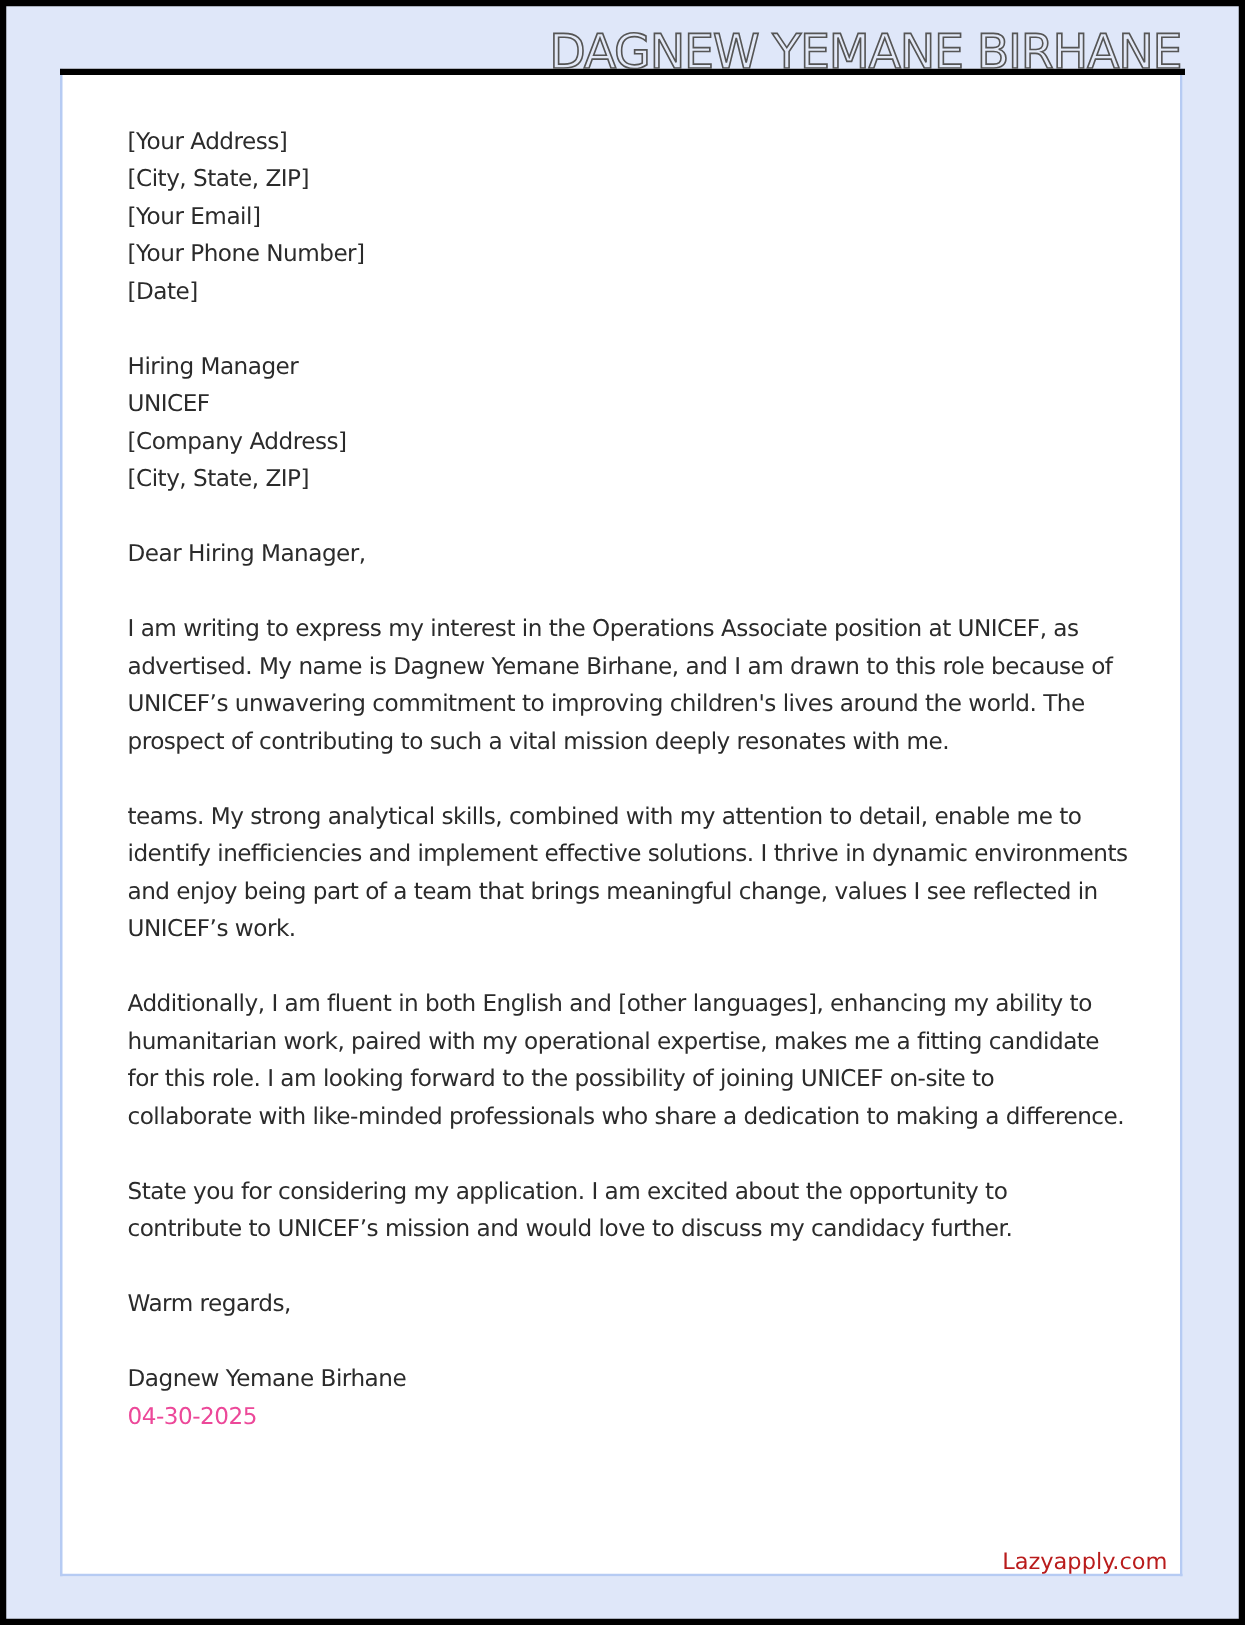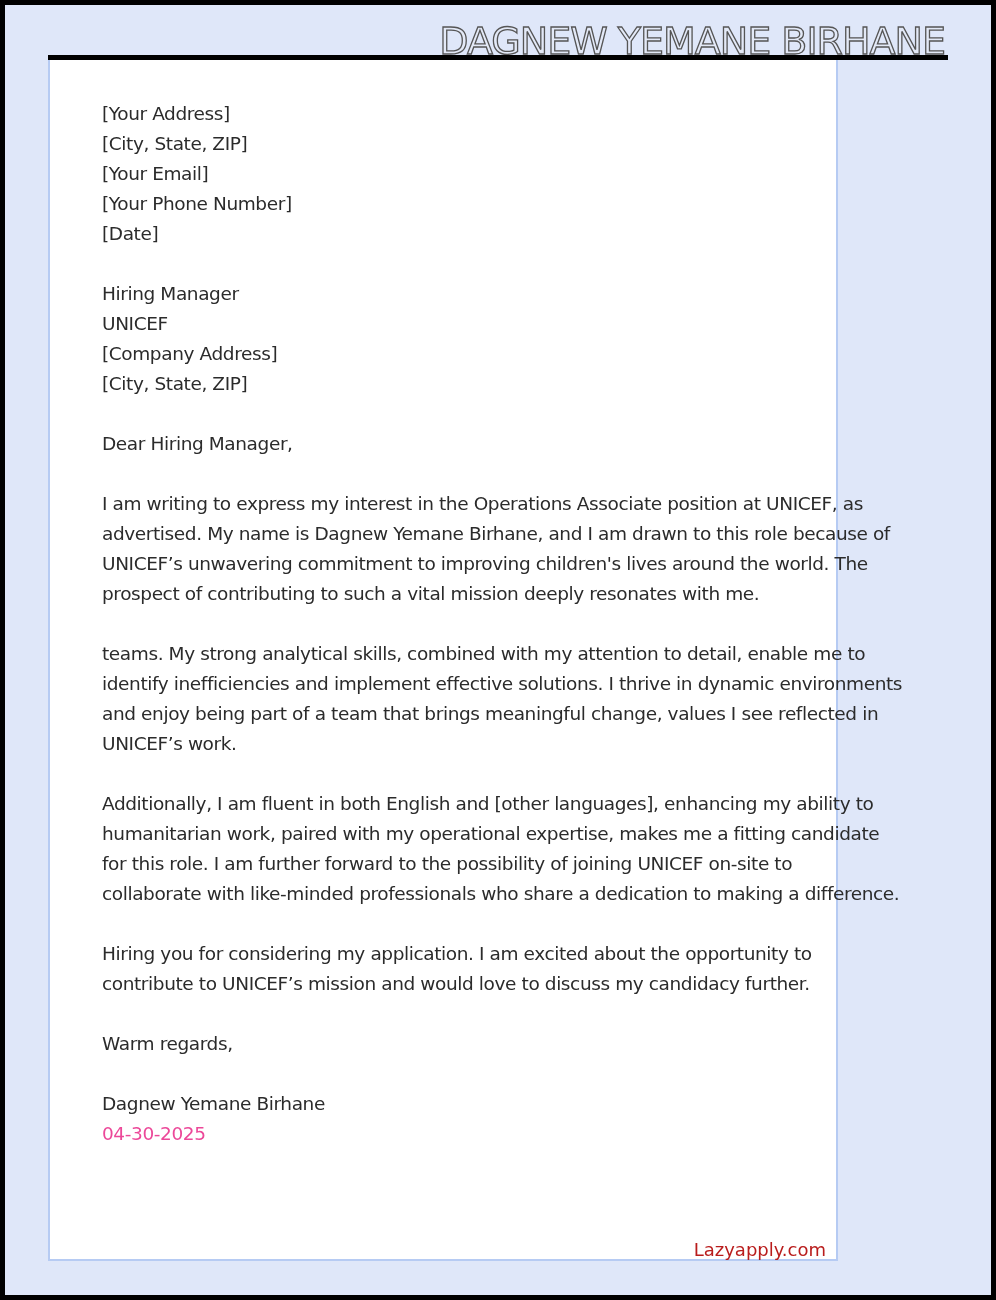--- a/index.html
+++ b/index.html
@@ -14,21 +14,21 @@
     .header-title {
       position: absolute; right: 46px; top: 12px;
       font-family: "DejaVu Sans", sans-serif;
       font-size: 38px; letter-spacing: -1px;
       color: #e3e9f7;
       -webkit-text-stroke: 1.3px #555;
       line-height: 48px; white-space: nowrap;
     }
     .card {
       position: absolute; left: 43px; top: 50px;
-      width: 790px; height: 1206px;
+      width: 898px; height: 1206px;
       background: #fff;
       border-left: 2px solid #b6cbf3;
       border-right: 2px solid #b6cbf3;
       border-bottom: 2px solid #b6cbf3;
       box-sizing: border-box;
     }
     .top-bar {
       position: absolute; left: 43px; top: 50px;
       width: 900px; height: 5px; background: #000;
     }
@@ -80,26 +80,26 @@
     <div class="para">
       <span class="line">teams. My strong analytical skills, combined with my attention to detail, enable me to</span>
       <span class="line">identify inefficiencies and implement effective solutions. I thrive in dynamic environments</span>
       <span class="line">and enjoy being part of a team that brings meaningful change, values I see reflected in</span>
       <span class="line">UNICEF’s work.</span>
     </div>
 
     <div class="para">
       <span class="line">Additionally, I am fluent in both English and [other languages], enhancing my ability to</span>
       <span class="line">humanitarian work, paired with my operational expertise, makes me a fitting candidate</span>
-      <span class="line">for this role. I am further forward to the possibility of joining UNICEF on-site to</span>
+      <span class="line">for this role. I am looking forward to the possibility of joining UNICEF on-site to</span>
       <span class="line">collaborate with like-minded professionals who share a dedication to making a difference.</span>
     </div>
 
     <div class="para">
-      <span class="line">Hiring you for considering my application. I am excited about the opportunity to</span>
+      <span class="line">State you for considering my application. I am excited about the opportunity to</span>
       <span class="line">contribute to UNICEF’s mission and would love to discuss my candidacy further.</span>
     </div>
 
     <div class="block">Warm regards,</div>
 
     <span class="line">Dagnew Yemane Birhane</span>
     <span class="line date">04-30-2025</span>
   </div>
 
   <div class="watermark">Lazyapply.com</div>

